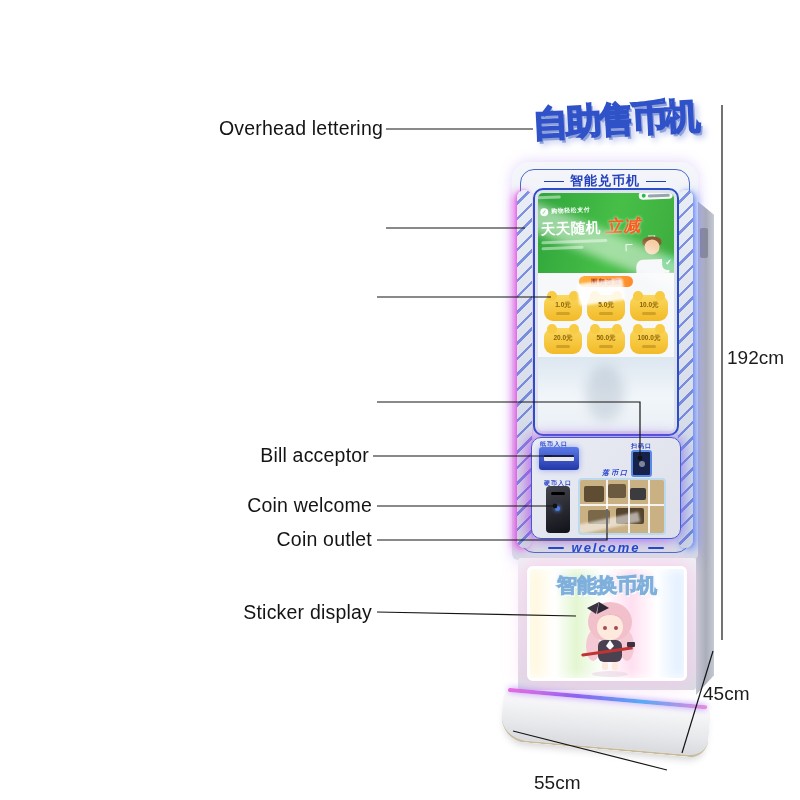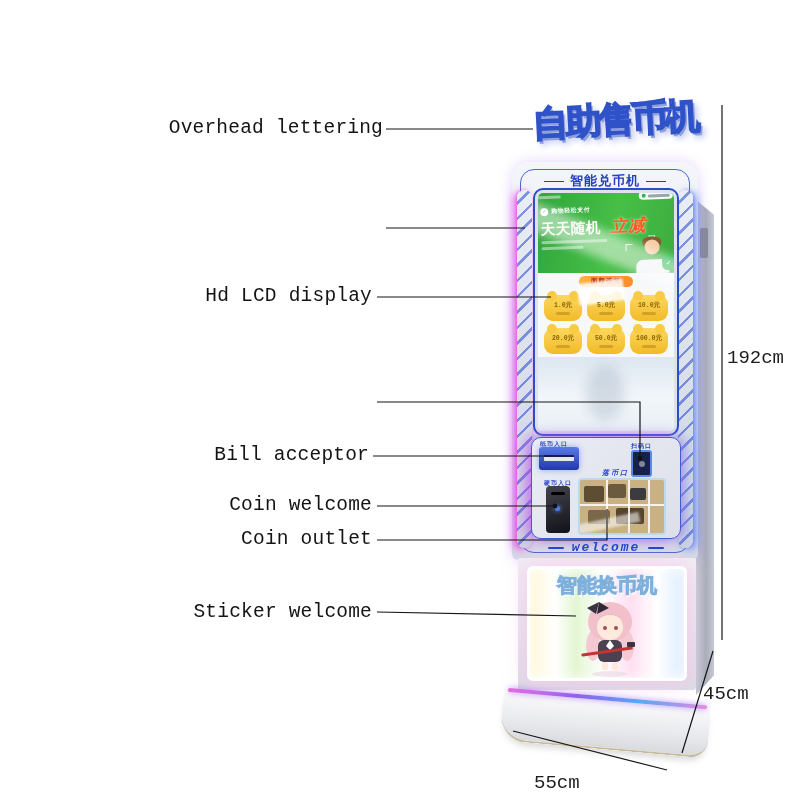--- a/index.html
+++ b/index.html
@@ -1,19 +1,19 @@
 <!DOCTYPE html>
 <html><head>
 <meta charset="utf-8">
 <style>
   * { margin:0; padding:0; box-sizing:border-box; }
   html,body { background:#ffffff; }
   .stage {
     position:relative; width:800px; height:800px; background:#ffffff;
-    font-family:Liberation Mono, monospace; overflow:hidden;
+    font-family:Liberation Sans, sans-serif; overflow:hidden;
   }
   
   .lbl {
     position:absolute; font-size:19.5px; color:#141414; white-space:nowrap;
     text-align:right; letter-spacing:.2px;
   }
   .dim { position:absolute; font-size:19px; color:#1c1c1c; white-space:nowrap; }
   .lines-svg { position:absolute; left:0; top:0; z-index:40; pointer-events:none; }
 
   
@@ -209,25 +209,24 @@
       <path d="M377 612 L576 616"></path>
       <path d="M722 105 V640"></path>
       <path d="M713 651 L682 753"></path>
       <path d="M513 731 L667 770"></path>
     </g>
     <circle cx="640" cy="458" r="2.4" fill="#111"></circle>
     <circle cx="555" cy="506" r="2.4" fill="#111"></circle>
   </svg>
 
   <div class="lbl" style="top:117px; right:417px;">Overhead lettering</div>
-  <div class="lbl" style="top:285px; right:428px;">Hd LCD display</div>
   <div class="lbl" style="top:444px; right:431px;">Bill acceptor</div>
   <div class="lbl" style="top:494px; right:428px;">Coin welcome</div>
   <div class="lbl" style="top:528px; right:428px;">Coin outlet</div>
-  <div class="lbl" style="top:601px; right:428px;">Sticker welcome</div>
+  <div class="lbl" style="top:601px; right:428px;">Sticker display</div>
 
   <div class="dim" style="left:727px; top:347px;">192cm</div>
   <div class="dim" style="left:703px; top:683px;">45cm</div>
   <div class="dim" style="left:534px; top:772px;">55cm</div>
 
   <div class="top-sign">自助售币机</div>
 
   <div class="side-panel">
     <div class="side-seam"></div>
   </div>

